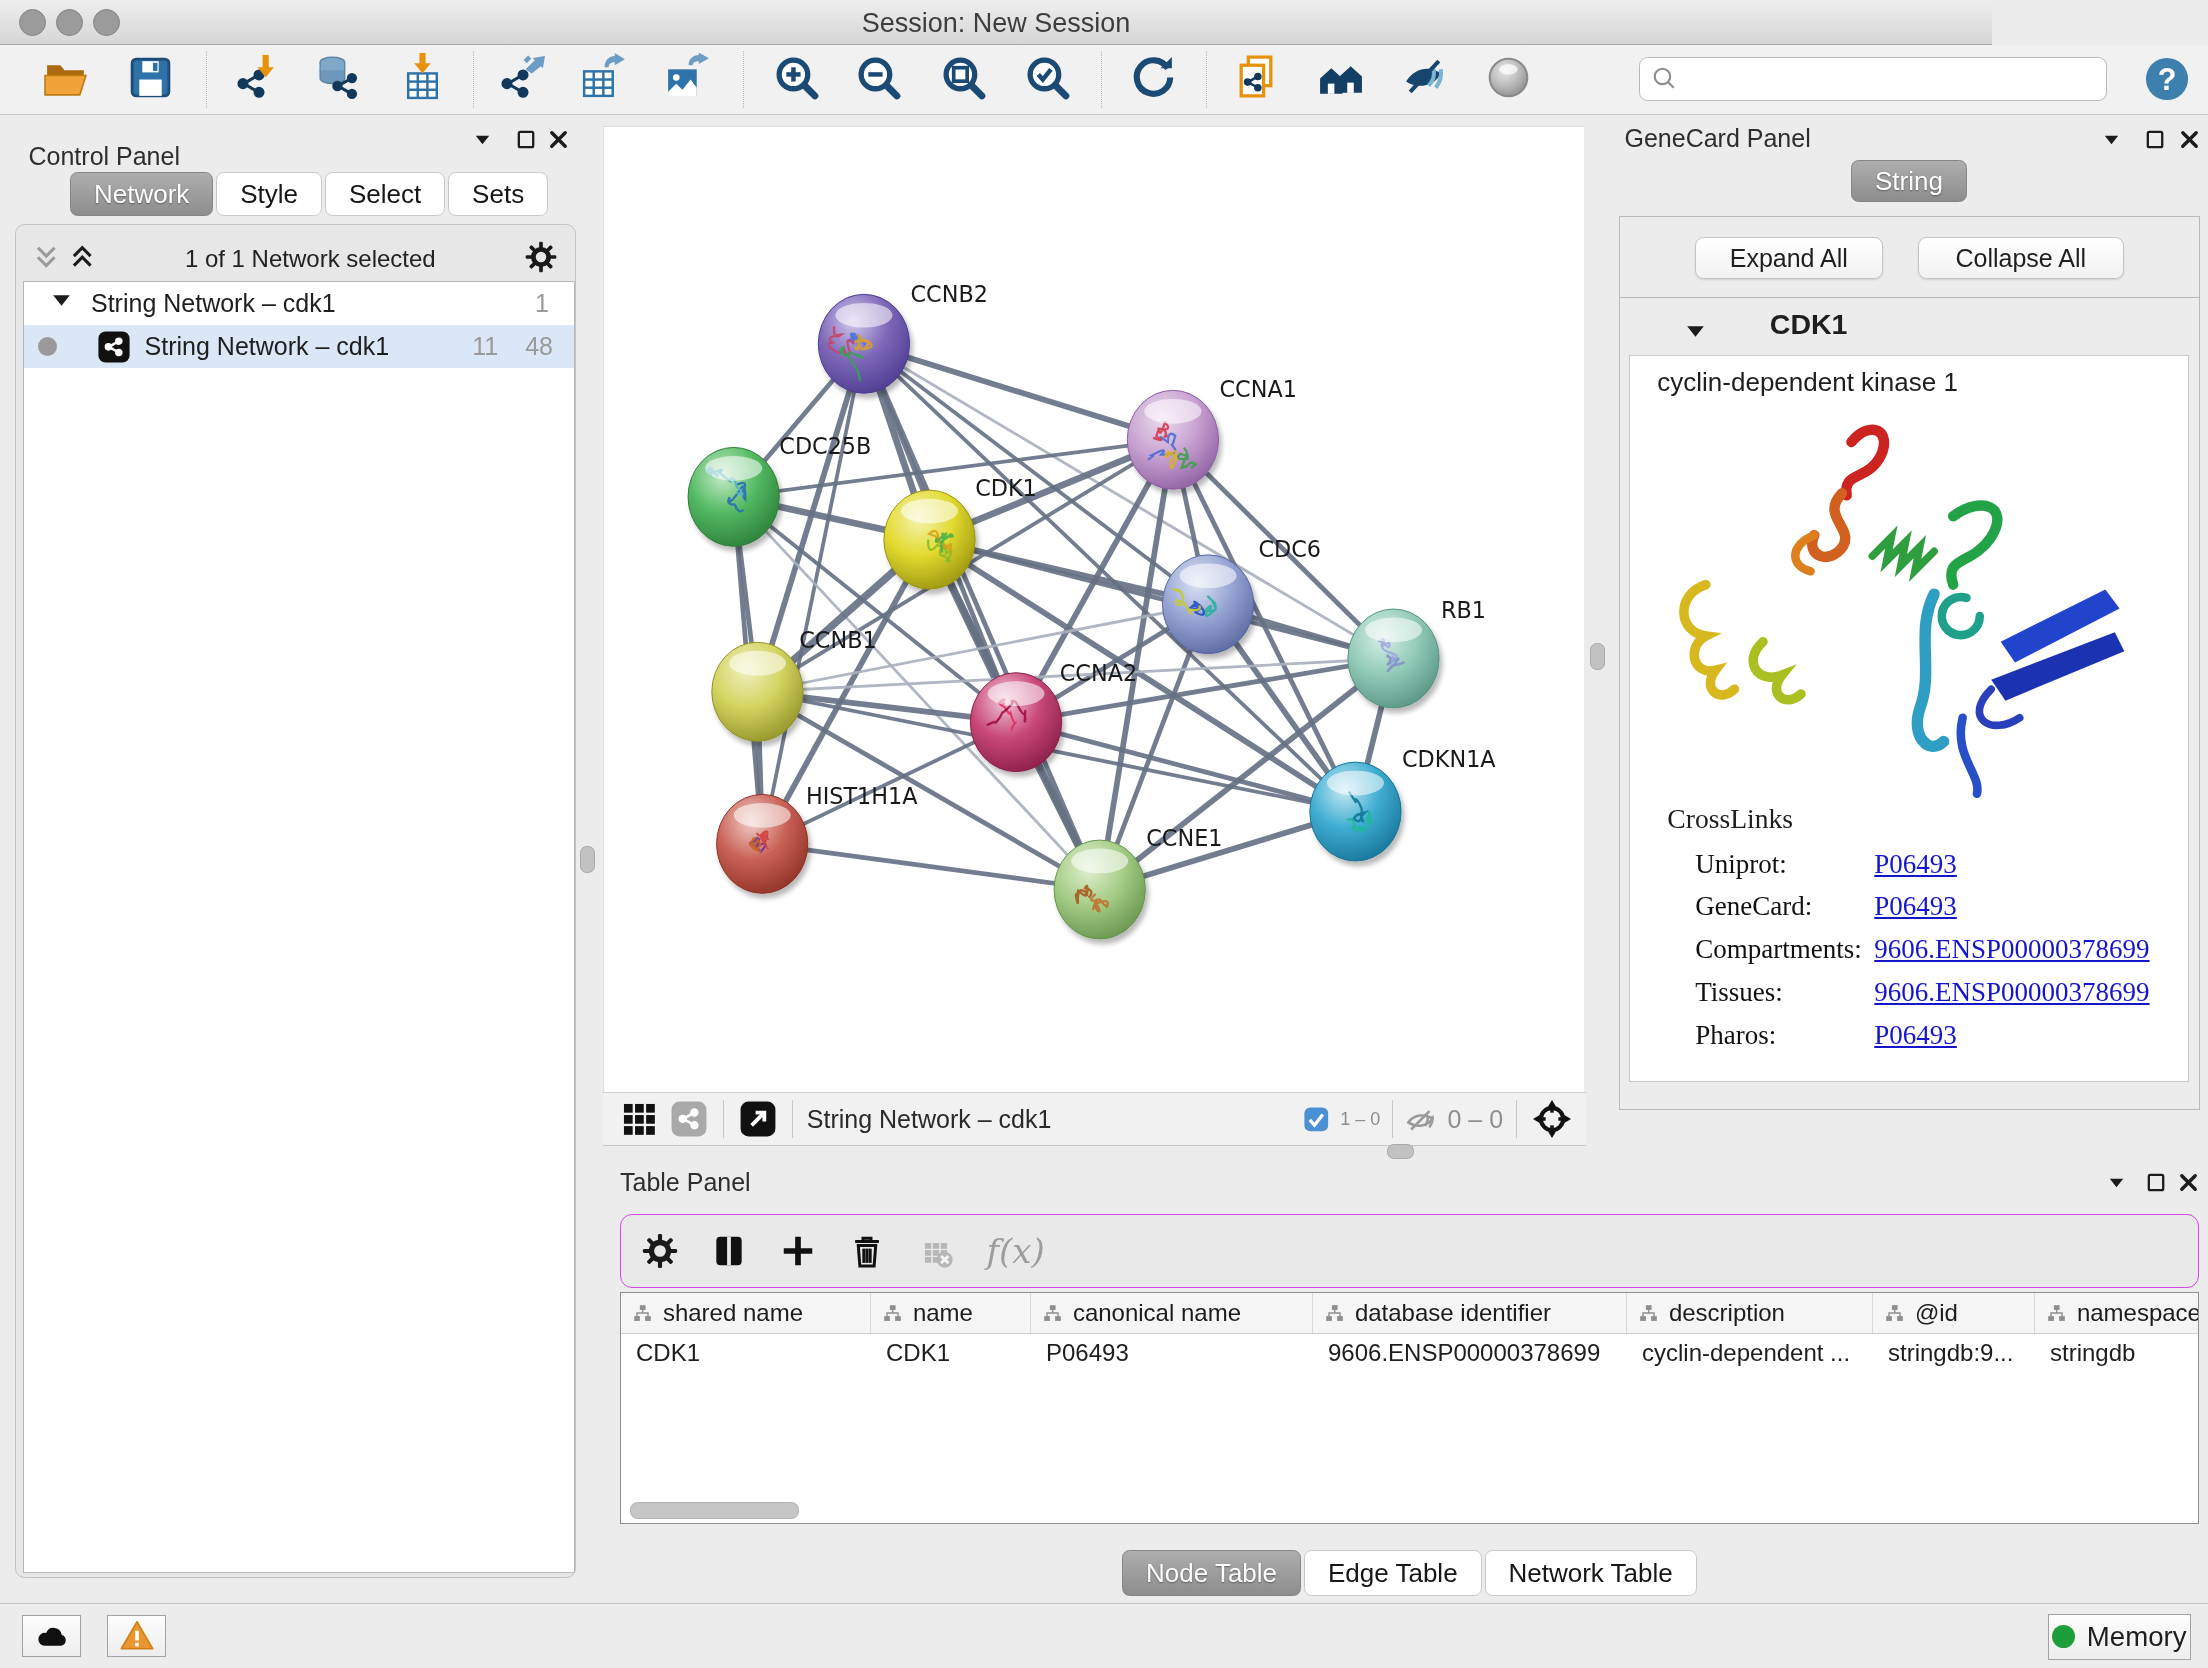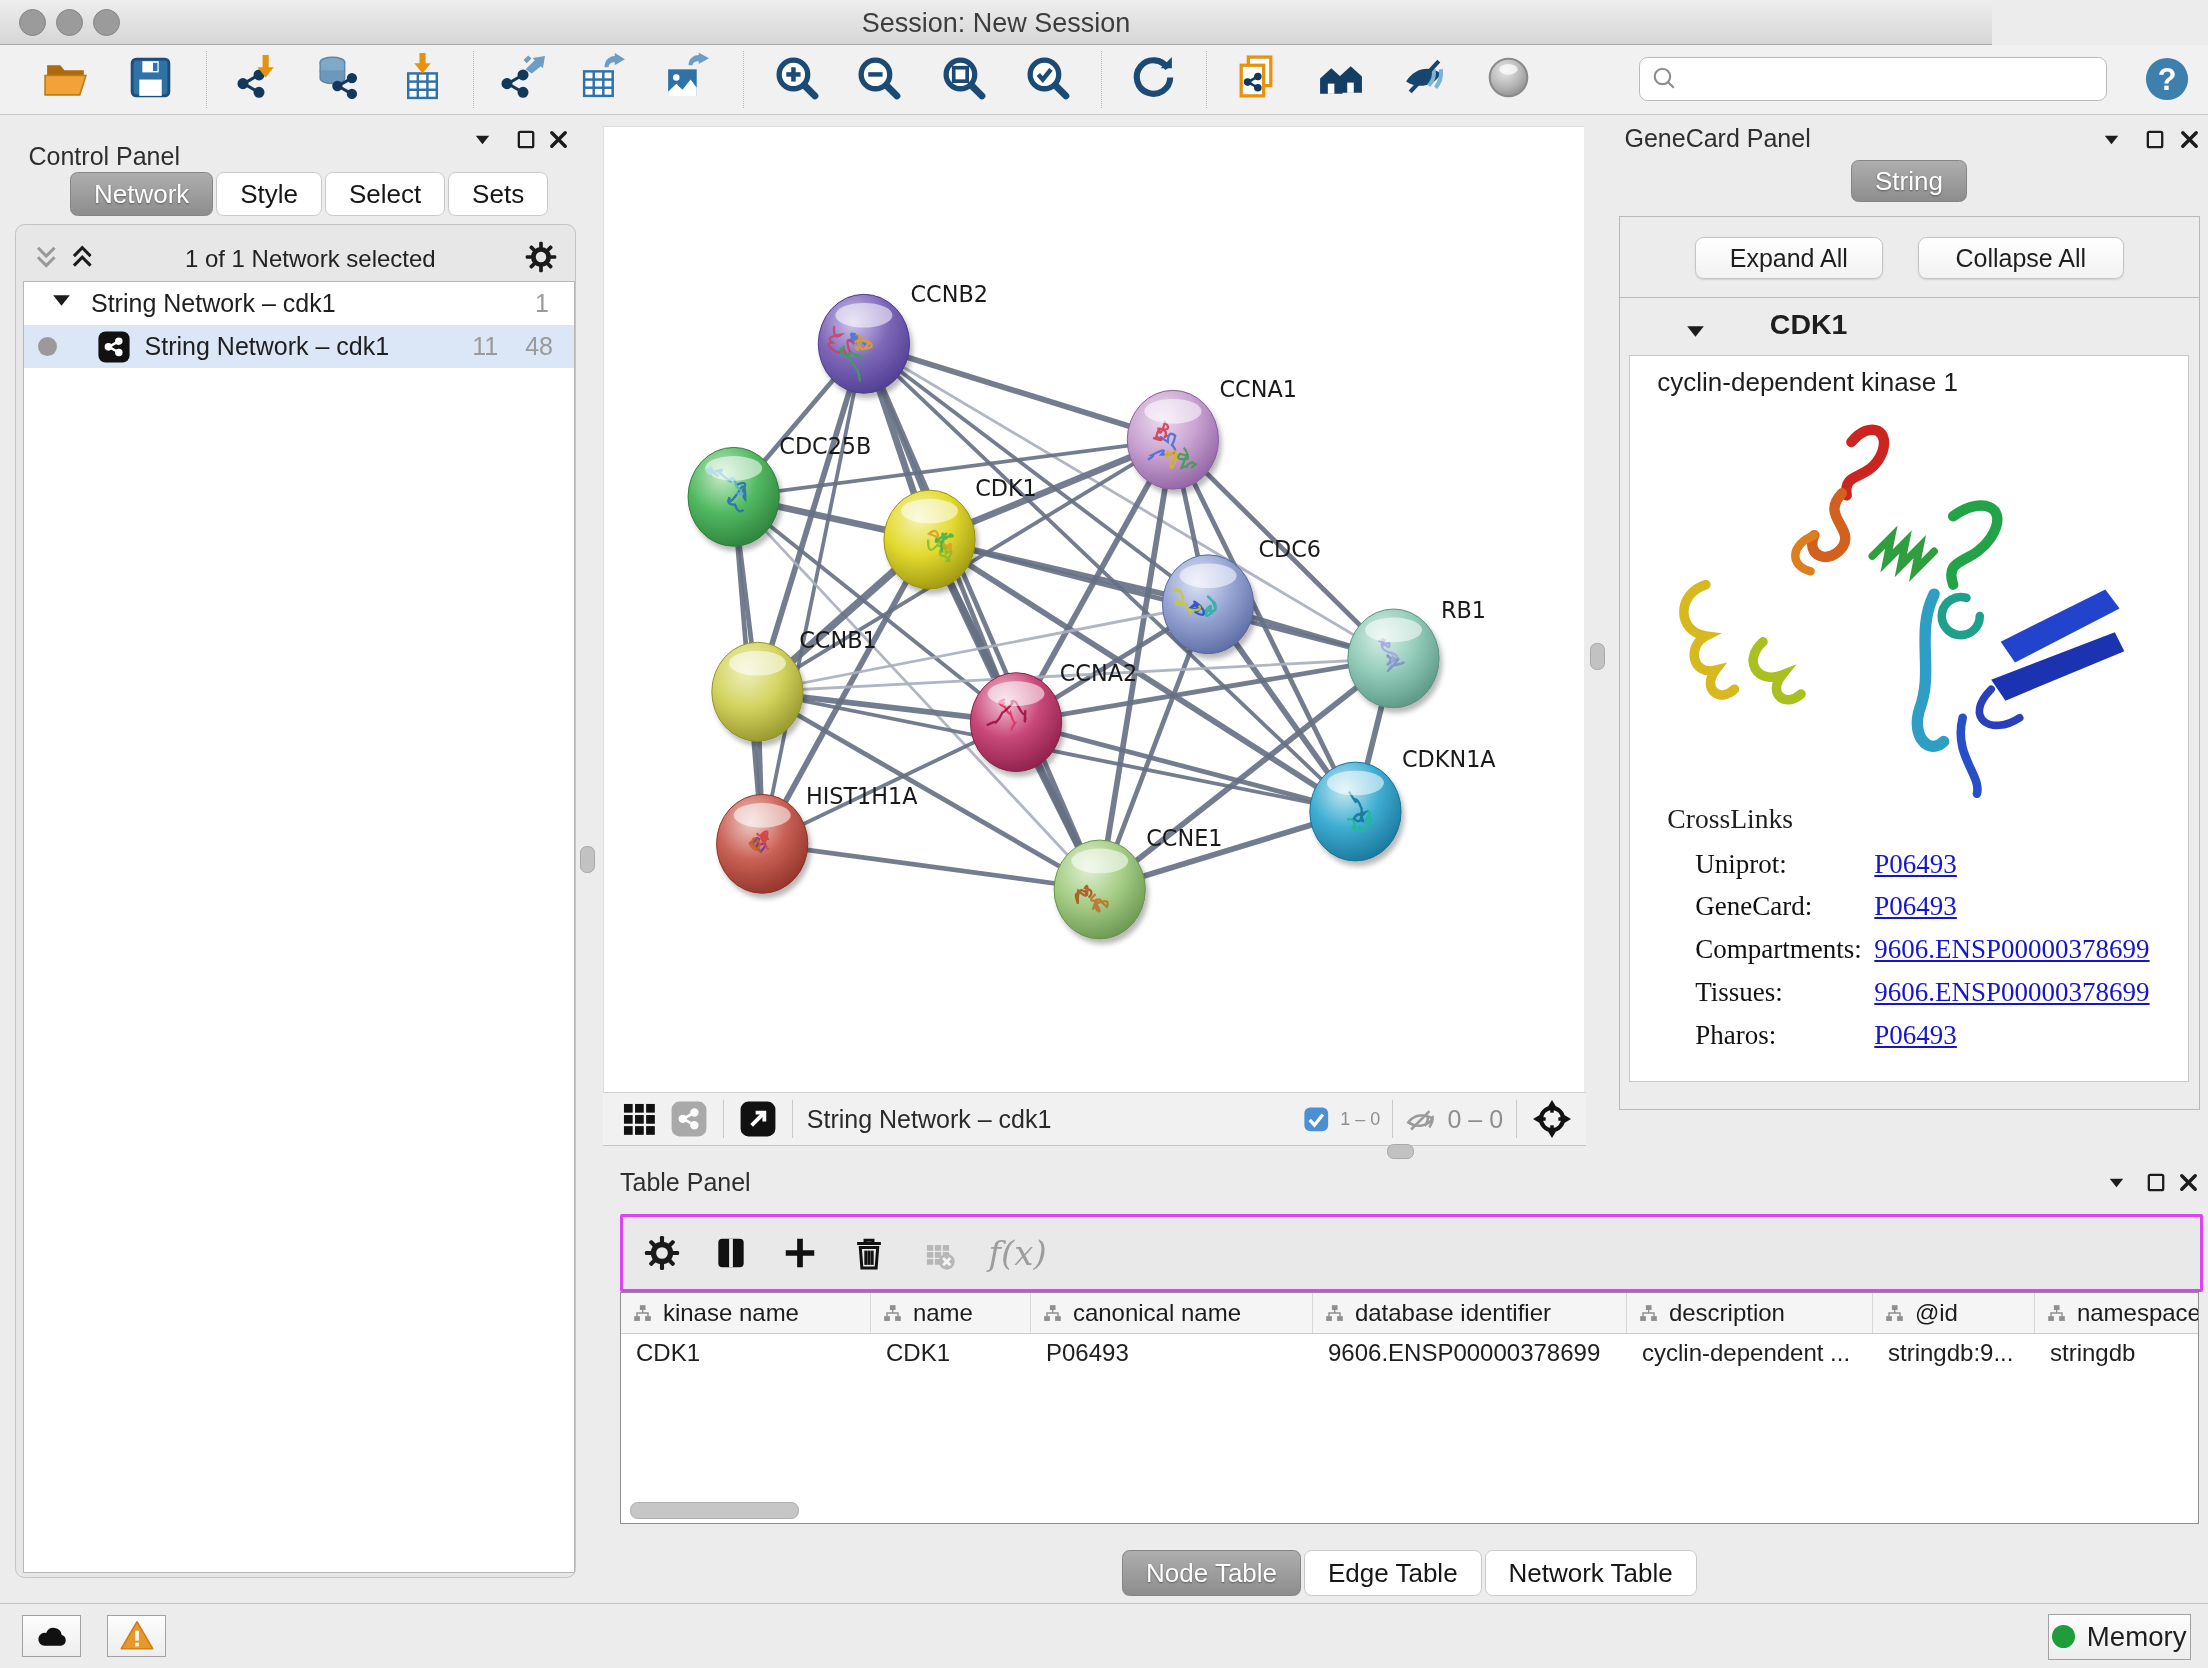--- a/index.html
+++ b/index.html
@@ -45,22 +45,22 @@
   .handle-h{width:25px;height:13.3px;border-radius:6.7px;background:#c2c2c2;border:1px solid #a9a9a9}
   
   .rp-box{background:#ececec;border:1.9px solid #b9b9b9}
   .rp-btn{height:40px;border:1px solid #c4c4c4;border-radius:8.6px;background:linear-gradient(#ffffff,#f2f2f2);
      display:flex;align-items:center;justify-content:center;font-size:25px;box-shadow:0 1px 1.9px rgba(0,0,0,.12)}
   .xl{font-family:"Liberation Serif",serif}
   .xl-row{position:absolute;font-size:27px}
   .xl-label{color:#111}
   .xl-link{text-decoration:underline;cursor:pointer}
   
-  .tp-toolbar{left:620px;top:1214px;width:1577px;height:72px;background:#e9e9e9;border:3px solid #d946ef;
-     border-radius:2px;display:flex;align-items:center}
+  .tp-toolbar{left:620px;top:1214px;width:1577px;height:72px;background:#e9e9e9;border:1px solid #d946ef;
+     border-radius:12px;display:flex;align-items:center}
   .tp-ico{width:44px;height:44px;margin-left:25px;display:flex;align-items:center;justify-content:center}
   .tp-ico svg{width:38px;height:38px}
   .fx{font-family:"DejaVu Serif",serif;font-style:italic;color:#9d9d9d;font-size:34px;margin-left:28.5px}
   .tbl{left:620px;top:1292px;width:1577px;height:230px;background:#fff;border:1.9px solid #8f8f8f;overflow:hidden}
   .tbl-head{display:flex;height:40px;background:#f5f5f5;border-bottom:1px solid #cfcfcf}
   .th{display:flex;align-items:center;font-size:24px;border-right:1px solid #d8d8d8;box-sizing:border-box;
       padding-left:11.4px;gap:9.5px;white-space:nowrap;overflow:hidden;color:#1c1c1c}
   .th svg{width:21px;height:21px;flex:0 0 auto}
   .tbl-row{display:flex;height:38px}
   .td{font-size:24px;display:flex;align-items:center;padding-left:15px;box-sizing:border-box;white-space:nowrap;overflow:hidden}
@@ -797,21 +797,21 @@
         <svg viewBox="0 0 24 24">
           <g fill="#8f8f8f">
             <rect x="9" y="2.5" width="6.5" height="5.5"></rect>
             <rect x="2.5" y="15" width="6.5" height="5.5"></rect>
             <rect x="15" y="15" width="6.5" height="5.5"></rect>
           </g>
           <g stroke="#8f8f8f" stroke-width="1.6" fill="none">
             <path d="M12.2 8v3.5M5.7 15v-3.5h12.6V15"></path>
           </g>
         </svg>
-        <span>kinase name</span>
+        <span>shared name</span>
       </div>
       <div class="th" style="width: 160px; flex: 0 0 160px;">
         <svg viewBox="0 0 24 24">
           <g fill="#8f8f8f">
             <rect x="9" y="2.5" width="6.5" height="5.5"></rect>
             <rect x="2.5" y="15" width="6.5" height="5.5"></rect>
             <rect x="15" y="15" width="6.5" height="5.5"></rect>
           </g>
           <g stroke="#8f8f8f" stroke-width="1.6" fill="none">
             <path d="M12.2 8v3.5M5.7 15v-3.5h12.6V15"></path>

